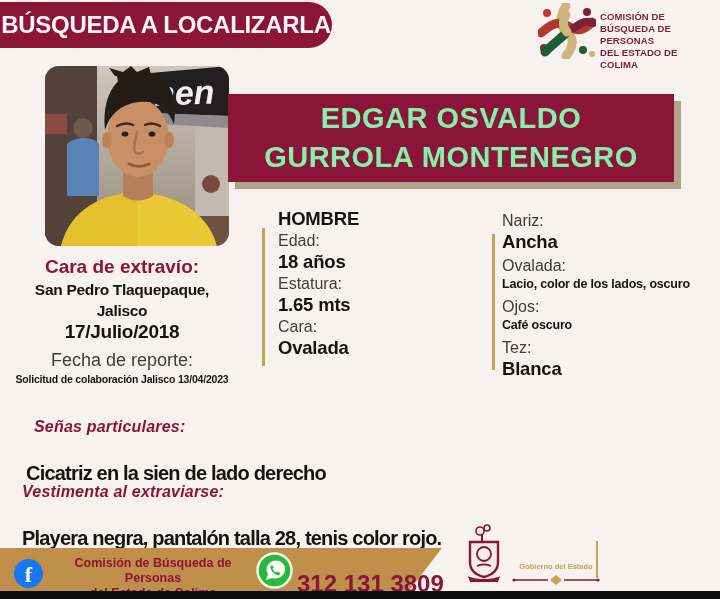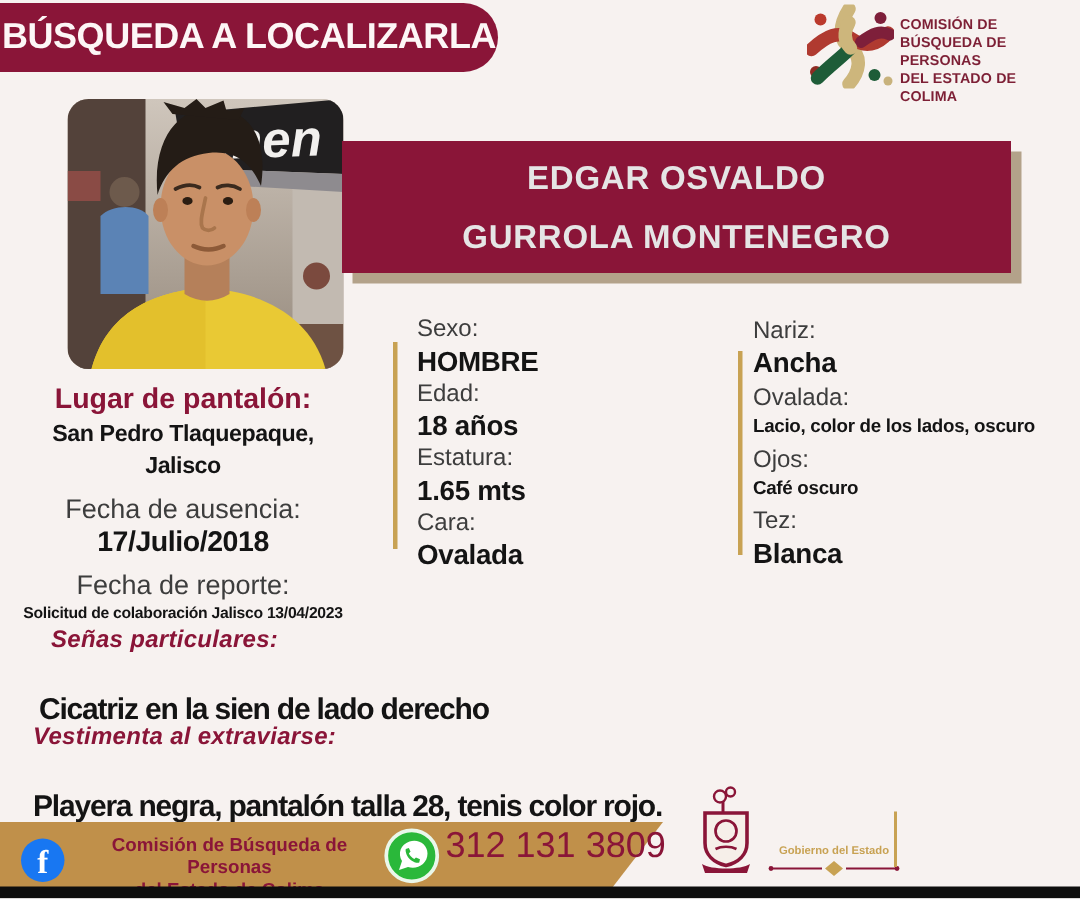--- a/index.html
+++ b/index.html
@@ -34,21 +34,21 @@
   .name-shadow {
     position: absolute; left: 235px; top: 101px; width: 446px; height: 88px;
     background: #b3a28a;
   }
   .name-banner {
     position: absolute; left: 228px; top: 94px; width: 446px; height: 88px;
     background: #8a1538; display: flex; flex-direction: column;
     align-items: center; justify-content: center;
   }
   .name-banner div {
-    color: #e5e5e5; font-weight: bold; font-size: 22px; line-height: 39px;
+    color: #86efac; font-weight: bold; font-size: 29px; line-height: 39px;
     letter-spacing: 0.5px; white-space: nowrap;
   }
   
   .vline { position: absolute; width: 3px; background: #c8a253; }
   .vline.l1 { left: 262px; top: 228px; height: 138px; }
   .vline.l2 { left: 492px; top: 234px; height: 136px; }
   
   .case-info {
     position: absolute; left: 8px; top: 255px; width: 228px; text-align: center;
   }
@@ -83,22 +83,22 @@
     border-radius: 50%; background: #1877f2; color: #fff;
     font-weight: bold; font-size: 22px; text-align: center; line-height: 31px;
     font-family: "Liberation Serif", serif;
   }
   .fb-text {
     position: absolute; left: 48px; top: 556px; width: 210px; text-align: center;
     color: #8a1538; font-weight: bold; font-size: 12.5px; line-height: 15px;
   }
   .wa-icon { position: absolute; left: 256px; top: 552px; }
   .wa-number {
-    position: absolute; left: 297px; top: 550px;
-    color: #8a1538; font-weight: normal; font-size: 24px; letter-spacing: 0px;
+    position: absolute; left: 297px; top: 570px;
+    color: #8a1538; font-weight: bold; font-size: 24px; letter-spacing: 0px;
     white-space: nowrap;
   }
   .colima-shield { position: absolute; left: 464px; top: 524px; }
   .colima-word {
     position: absolute; left: 510px; top: 542px; width: 92px; text-align: center;
     color: #8a1538; font-weight: bold; font-size: 19px; letter-spacing: 0.5px;
   }
   .colima-sub {
     position: absolute; left: 510px; top: 562px; width: 92px; text-align: center;
     color: #c8a253; font-weight: bold; font-size: 7.5px;
@@ -185,30 +185,28 @@
   <div class="name-shadow"></div>
   <div class="name-banner">
     <div>EDGAR OSVALDO</div>
     <div>GURROLA MONTENEGRO</div>
   </div>
 
   <div class="vline l1"></div>
   <div class="vline l2"></div>
 
   <div class="case-info">
-    <div class="hl">Lugar de pantalón:</div>
+    <div class="hl">Cara de extravío:</div>
     <div class="val">San Pedro Tlaquepaque, Jalisco</div>
-    <div class="lbl">Fecha de ausencia:</div>
     <div class="val big">17/Julio/2018</div>
     <div class="lbl">Fecha de reporte:</div>
     <div class="val tiny">Solicitud de colaboración Jalisco 13/04/2023</div>
   </div>
 
   <div class="attr-col c1">
-    <div class="lbl">Sexo:</div>
     <div class="val">HOMBRE</div>
     <div class="lbl">Edad:</div>
     <div class="val">18 años</div>
     <div class="lbl">Estatura:</div>
     <div class="val">1.65 mts</div>
     <div class="lbl">Cara:</div>
     <div class="val">Ovalada</div>
   </div>
 
   <div class="attr-col c2">

